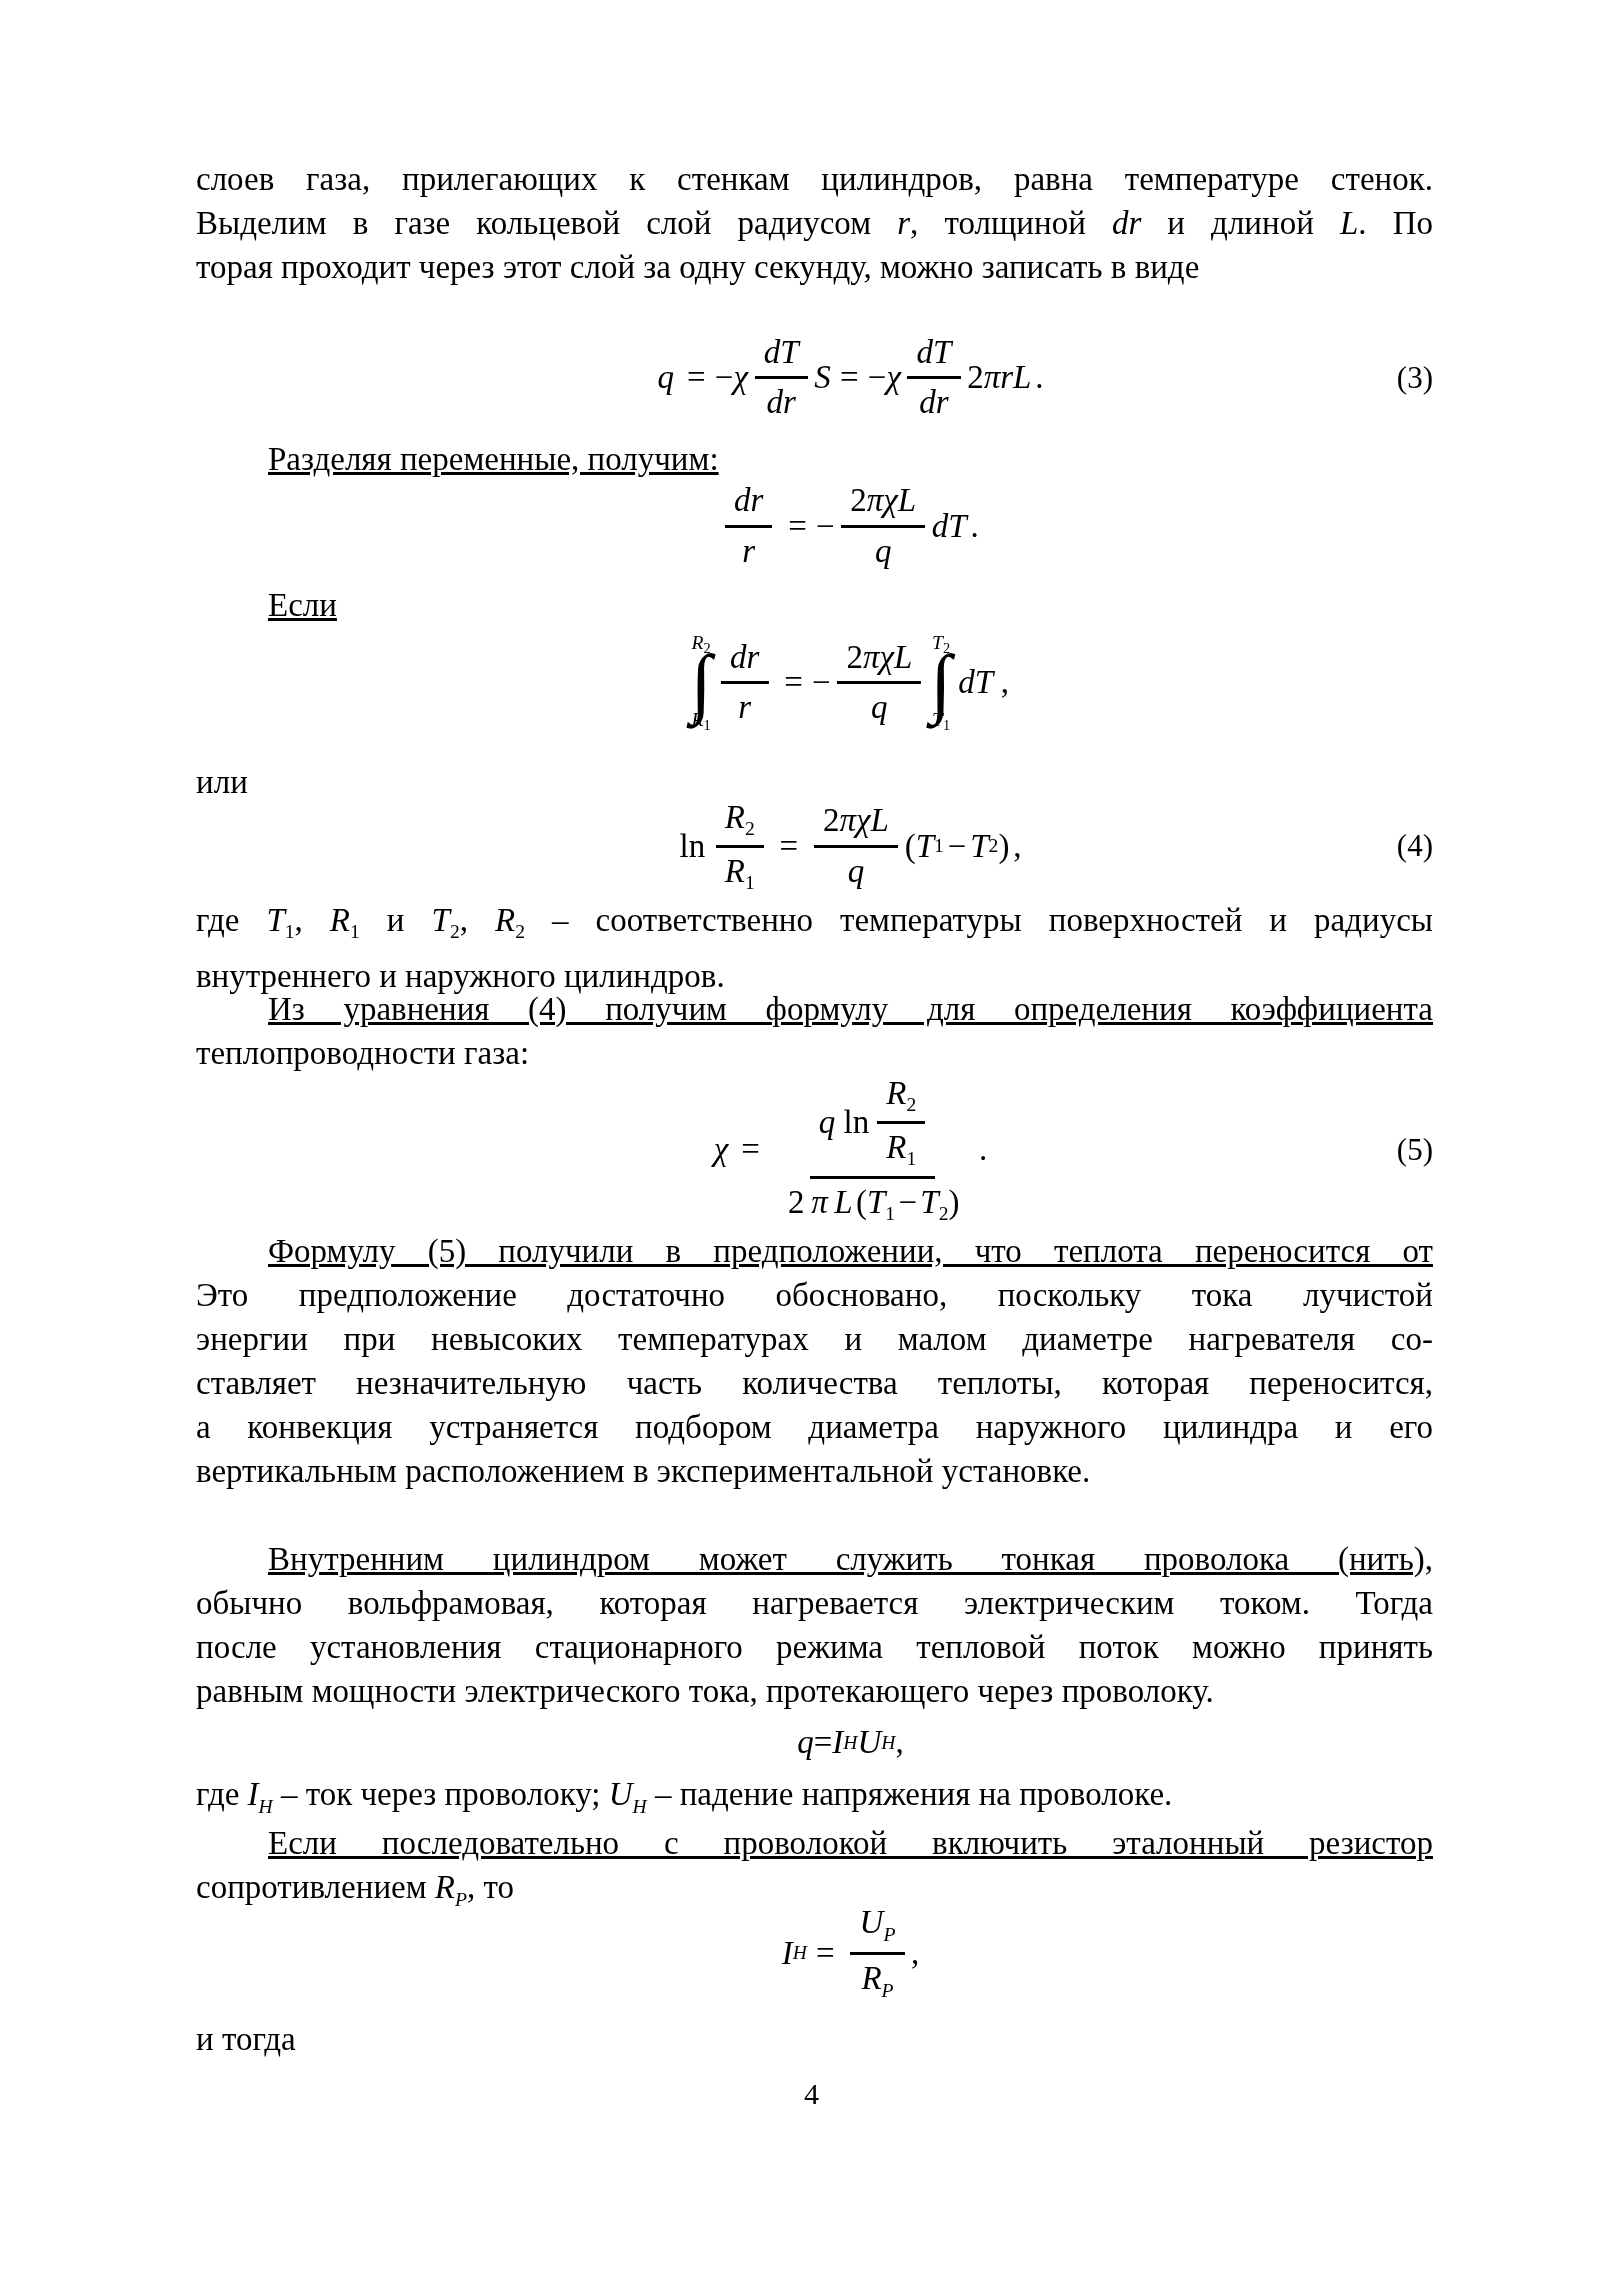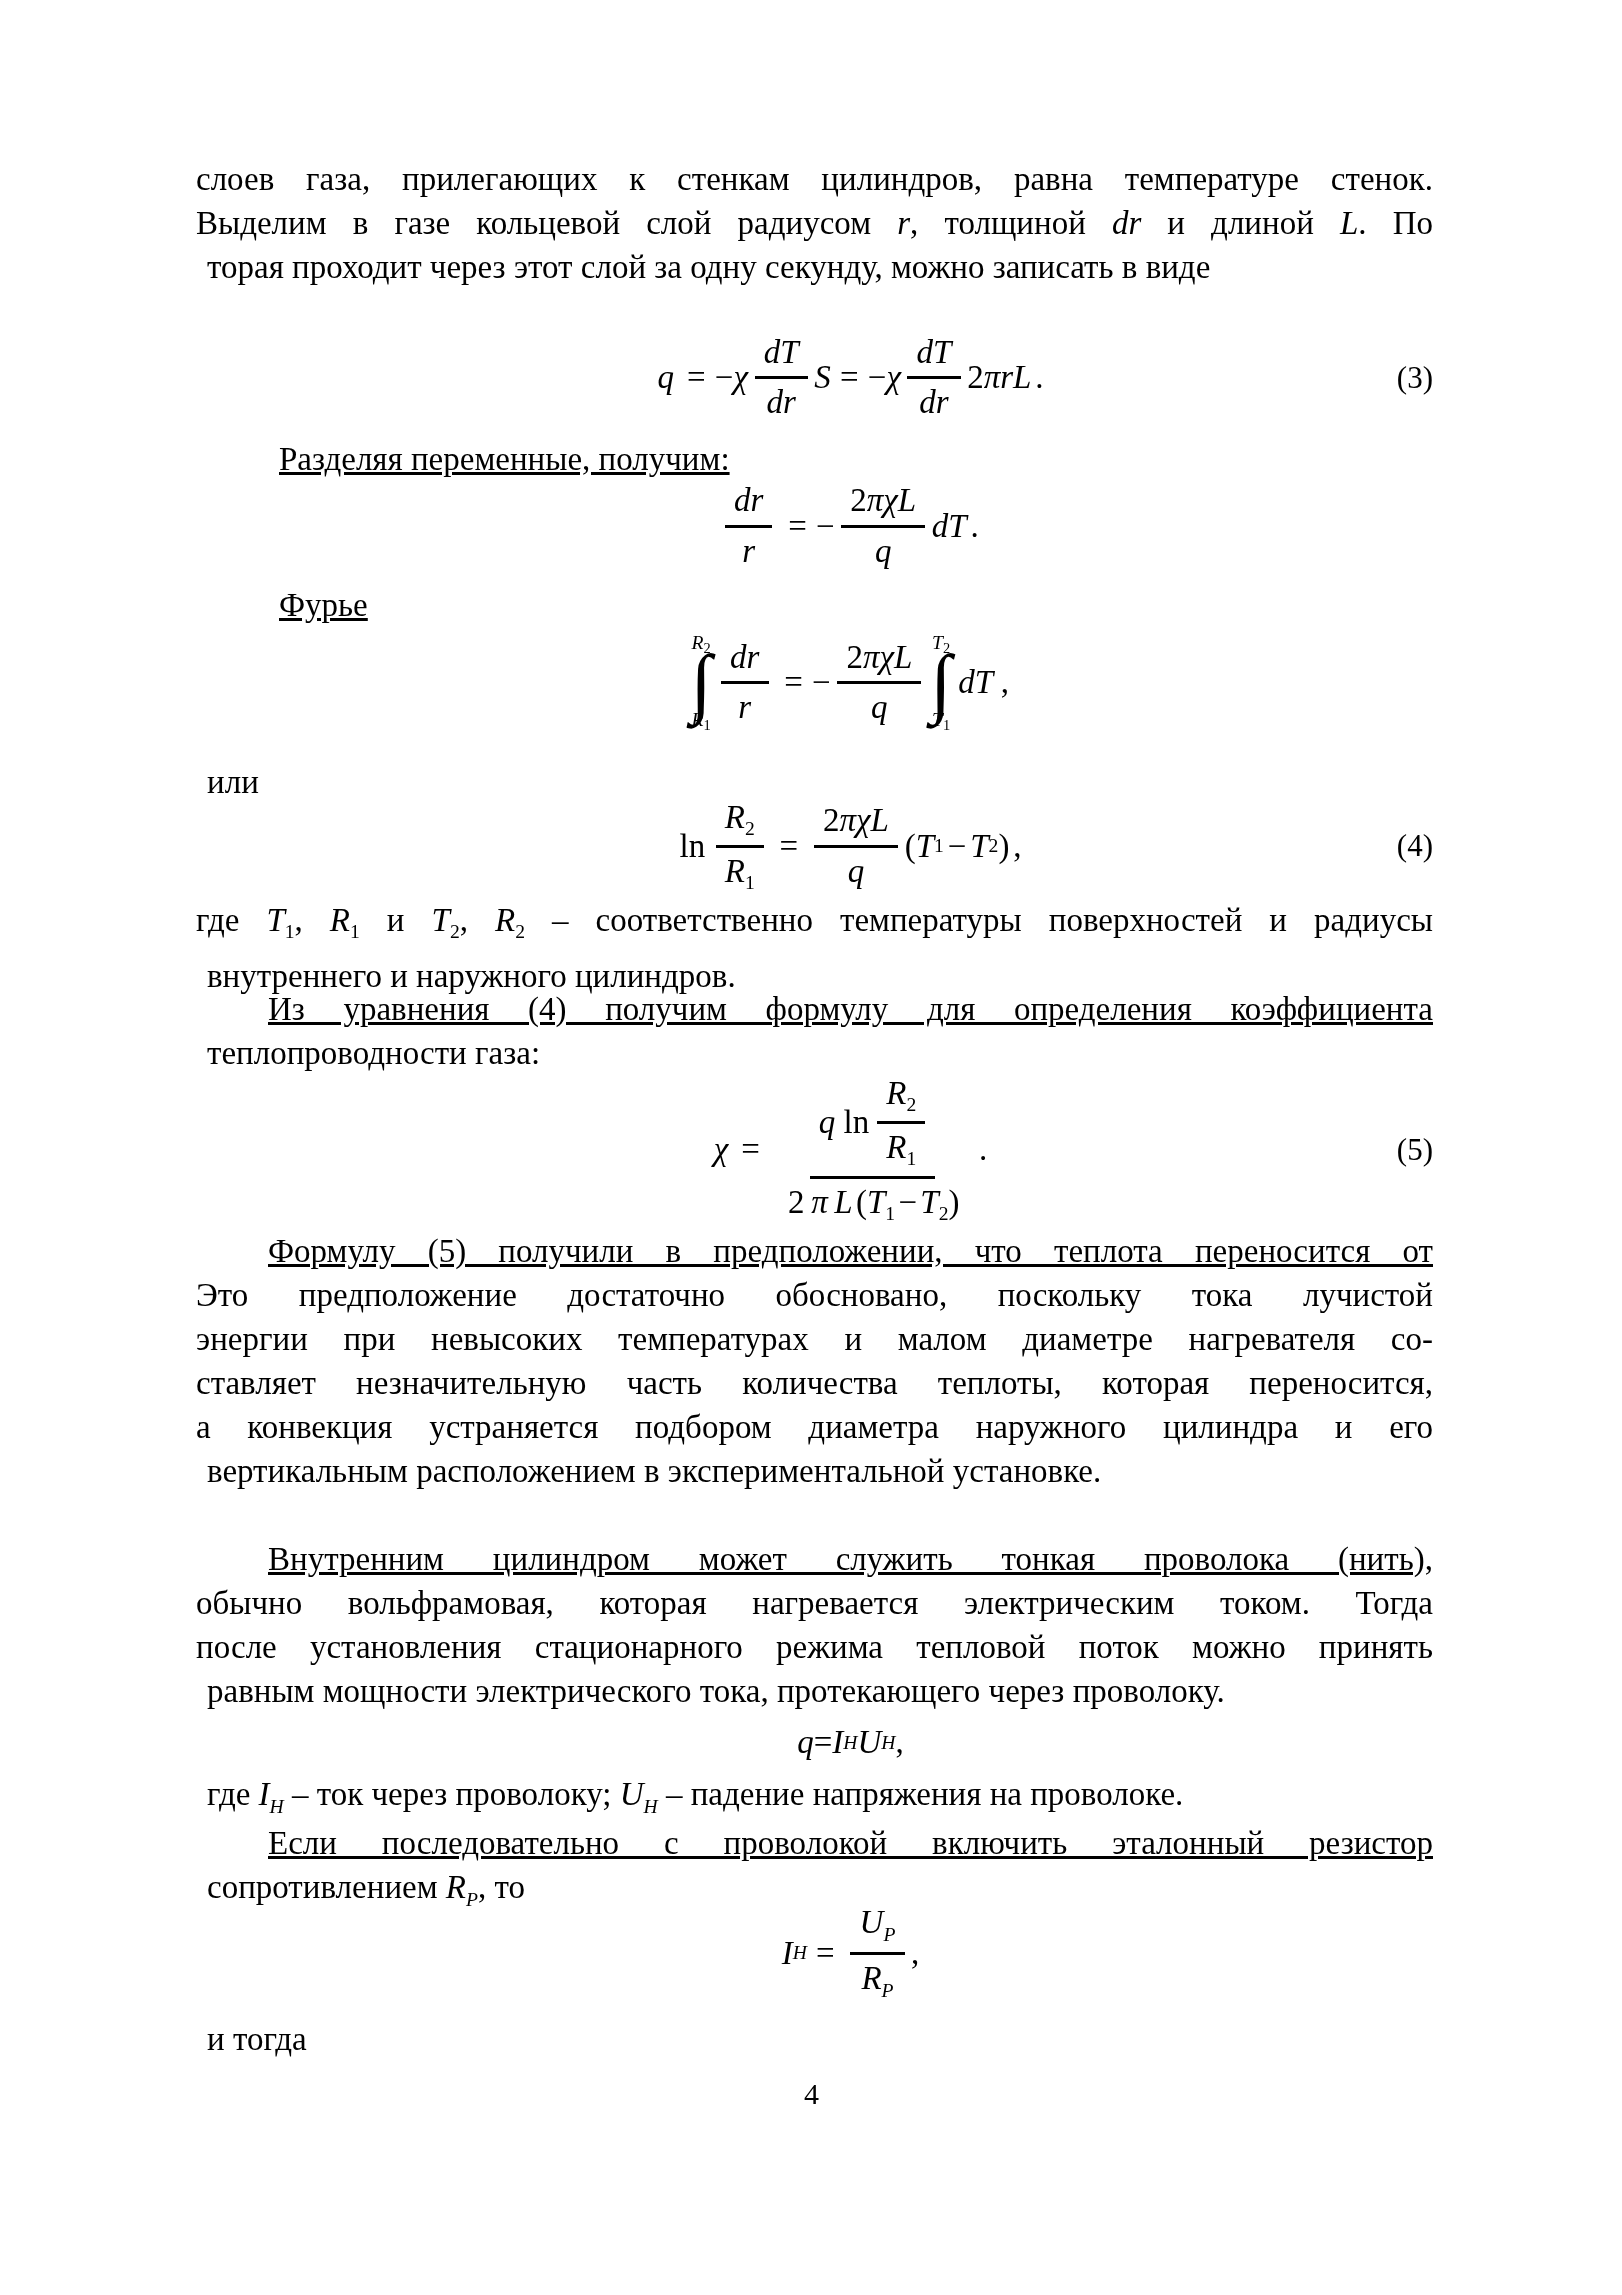--- a/index.html
+++ b/index.html
@@ -9,21 +9,21 @@
     background:#ffffff;
     color:#000;
     font-family:"Liberation Serif", serif;
     font-size:33px;
     overflow:hidden;
     padding-left:44px;
   }
   .block{position:absolute;left:196px;width:1237px;}
   .ln{line-height:44px;white-space:normal;}
   .just{text-align:justify;text-align-last:justify;}
-  .left{text-align:left;text-align-last:left;margin-left:11px;}
+  .left{text-align:left;text-align-last:left;}
   .ind{text-indent:72px;text-decoration:underline;}
   .it{font-style:italic;}
   .sbn{font-size:19.6px;vertical-align:-6.5px;}
   .sbi{font-size:19.6px;font-style:italic;vertical-align:-7.9px;}
 
   
   .eq{
     position:absolute;left:196px;width:1237px;
     display:flex;align-items:center;justify-content:center;
     padding-left:72px;box-sizing:border-box;
@@ -91,21 +91,21 @@
     <span class="tight">−</span>
     <span class="frac">
         <span class="fn"><span>2</span><span class="it">πχL</span></span>
         <span class="fd it">q</span>
       </span>
     <span class="tight it">dT</span>
     <span class="tok">.</span>
   </div>
 
   <div class="block" style="top:583px">
-    <div class="ln left ind"><span>Фурье</span></div>
+    <div class="ln left ind"><span>Если</span></div>
   </div>
 
   <div class="eq" style="top:622px;height:121px">
     <span class="intw">
       <span class="limt"><span class="it">R</span><span class="limsub">2</span></span>
       <span class="isg">∫</span>
       <span class="limb"><span class="it">R</span><span class="limsub">1</span></span>
     </span>
     <span class="frac">
         <span class="fn it">dr</span>

